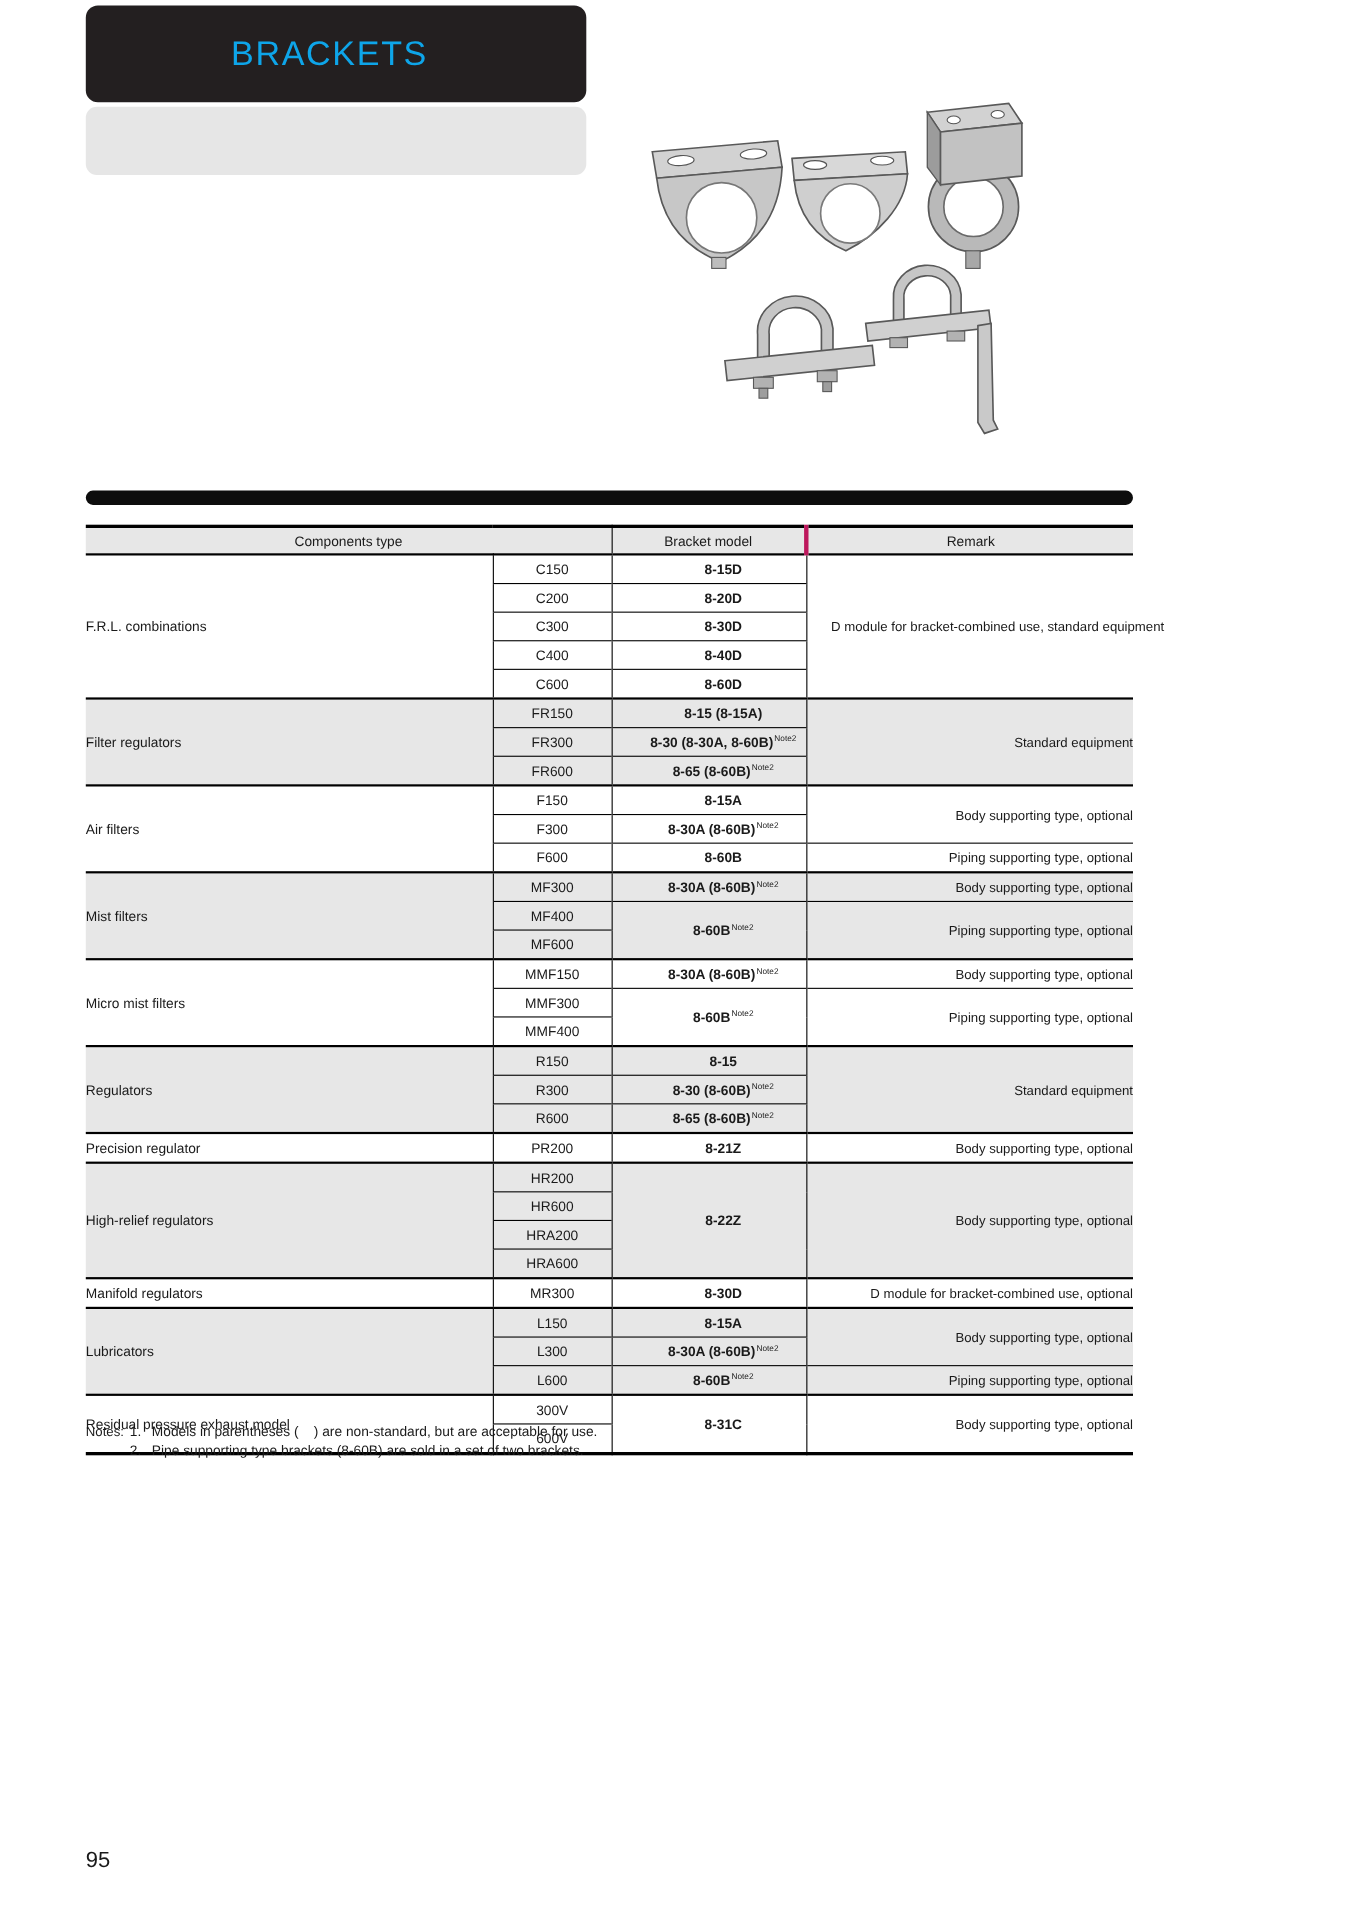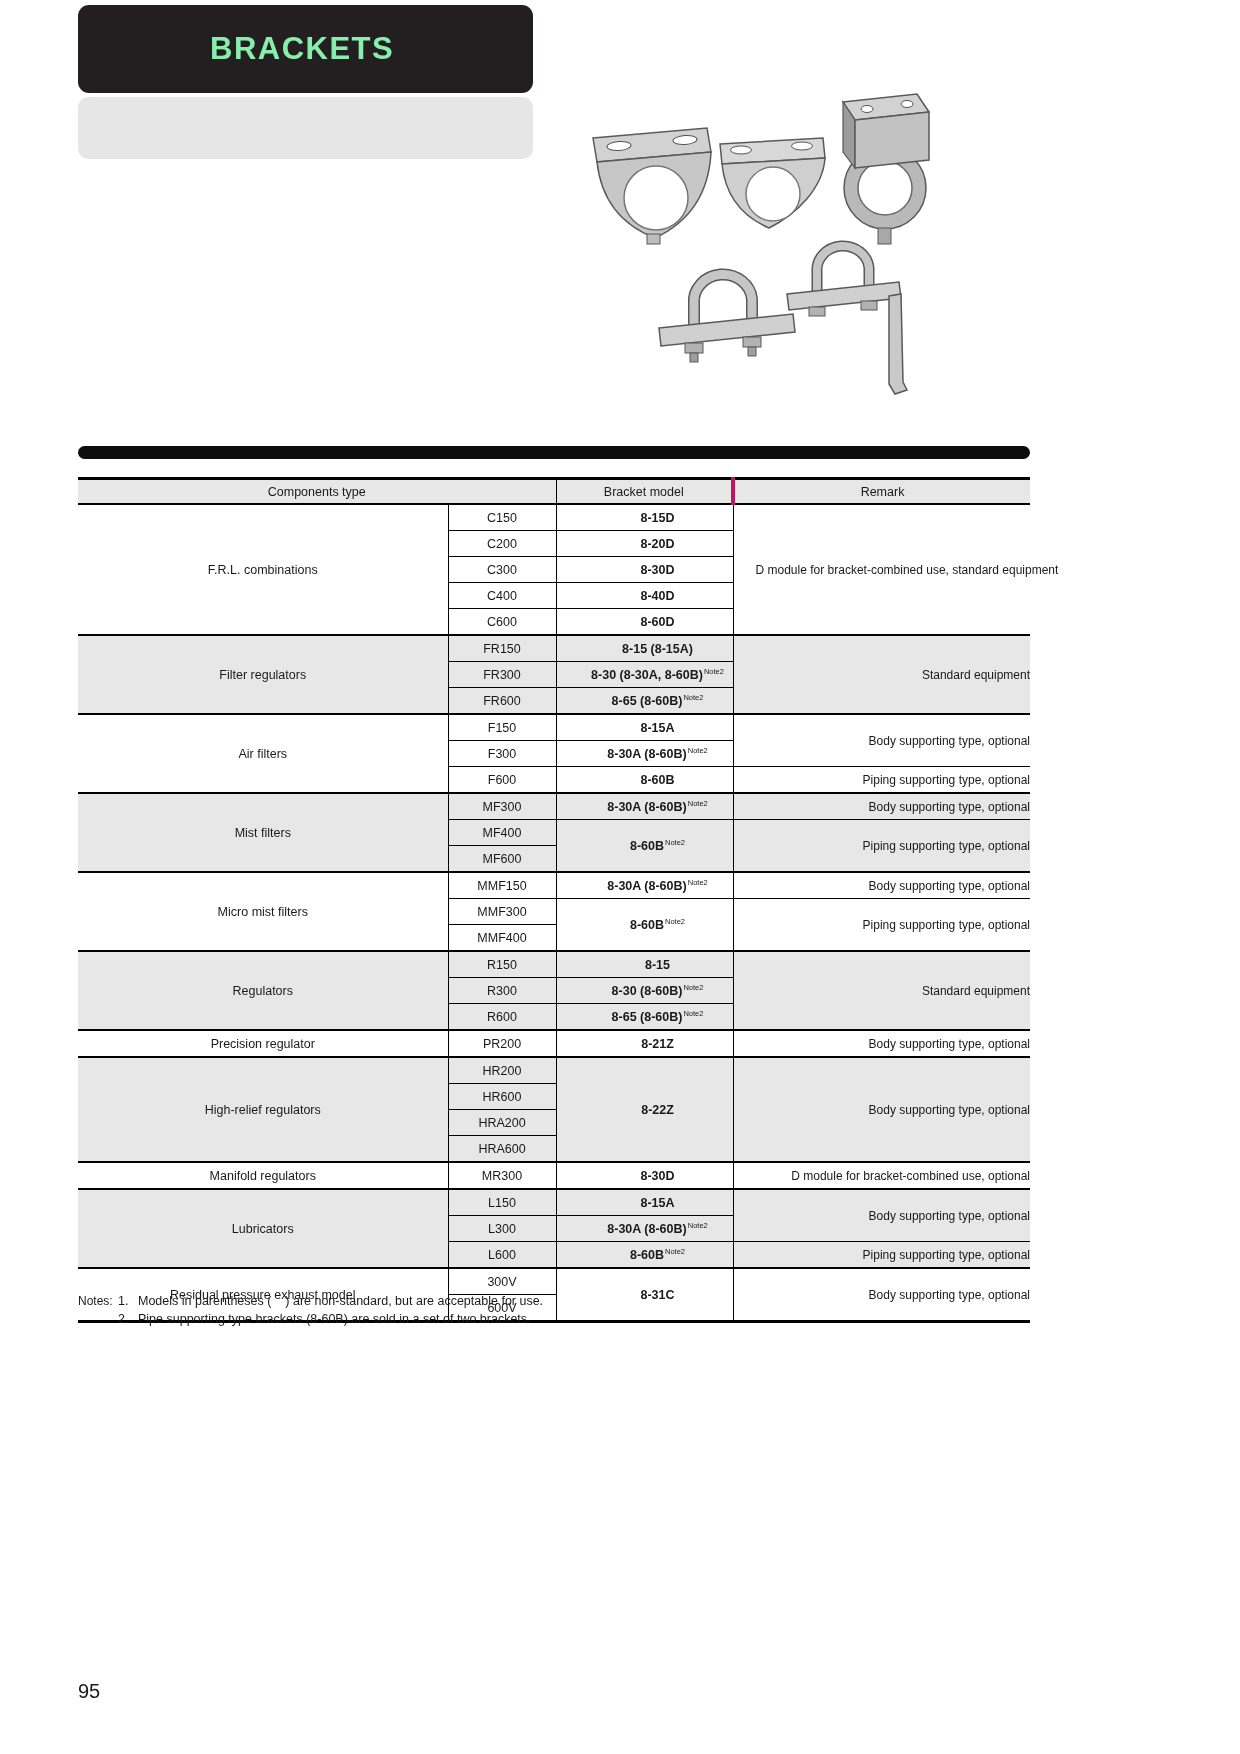--- a/index.html
+++ b/index.html
@@ -2,21 +2,21 @@
 <html><head>
 <meta charset="utf-8">
 <style>
   html,body{margin:0;padding:0;background:#ffffff;}
   .page{position:relative;width:1240px;height:1754px;background:#ffffff;
         font-family:"Liberation Sans", sans-serif;color:#1a1a1a;overflow:hidden;}
 
   
   .title-box{position:absolute;left:78px;top:5px;width:455px;height:88px;
              background:#231f20;border-radius:11px;display:flex;align-items:center;}
-  .title-box .ttl{color:#86efac;font-size:31px;font-weight:bold;letter-spacing:1.5px;margin-left:132px;}
+  .title-box .ttl{color:#0ea5e9;font-size:31px;font-weight:normal;letter-spacing:1.5px;margin-left:132px;}
   .sub-box{position:absolute;left:78px;top:97px;width:455px;height:62px;
            background:#e6e6e6;border-radius:10px;}
 
   
   .photos{position:absolute;left:555px;top:82px;}
 
   
   .section-title{position:absolute;left:78px;top:416px;font-size:19px;font-weight:bold;}
   .section-bar{position:absolute;left:78px;top:446px;width:952px;height:13px;
                background:#0d0d0d;border-radius:7px;}
@@ -24,21 +24,21 @@
   
   .tbl-wrap{position:absolute;left:78px;top:477px;}
   table{border-collapse:collapse;table-layout:fixed;width:952px;font-size:12.5px;
         border-top:3px solid #000;border-bottom:3px solid #000;}
   col.c-comp{width:370px;} col.c-model{width:108px;} col.c-bracket{width:177px;} col.c-remark{width:297px;}
   th{height:23px;font-weight:normal;background:#e7e7e7;border-bottom:2.5px solid #000;
      text-align:center;padding:0;}
   th.vb{border-left:1px solid #000;border-right:4px solid #be185d;}
   td{height:25px;padding:0;vertical-align:middle;border-top:1px solid #000;}
   tr.gs > td{border-top:2px solid #000;}
-  td.comp{text-align:center;}
+  td.comp{}
   td.model{text-align:center;border-left:1px solid #000;border-right:1px solid #000;}
   td.bm{font-weight:bold;text-align:center;padding-left:26px;border-right:1px solid #000;white-space:nowrap;}
   td.rm{text-align:right;padding-left:22px;font-size:12px;white-space:nowrap;}
   tr.sh > td{background:#e7e7e7;}
   sup.note{font-size:7.5px;font-weight:normal;vertical-align:super;margin-left:1px;}
 
   
   .notes{position:absolute;left:78px;top:1292px;font-size:12.5px;line-height:1.45;}
   .note-line{display:flex;}
   .note-label{width:40px;font-size:12px;padding-top:1px;}

